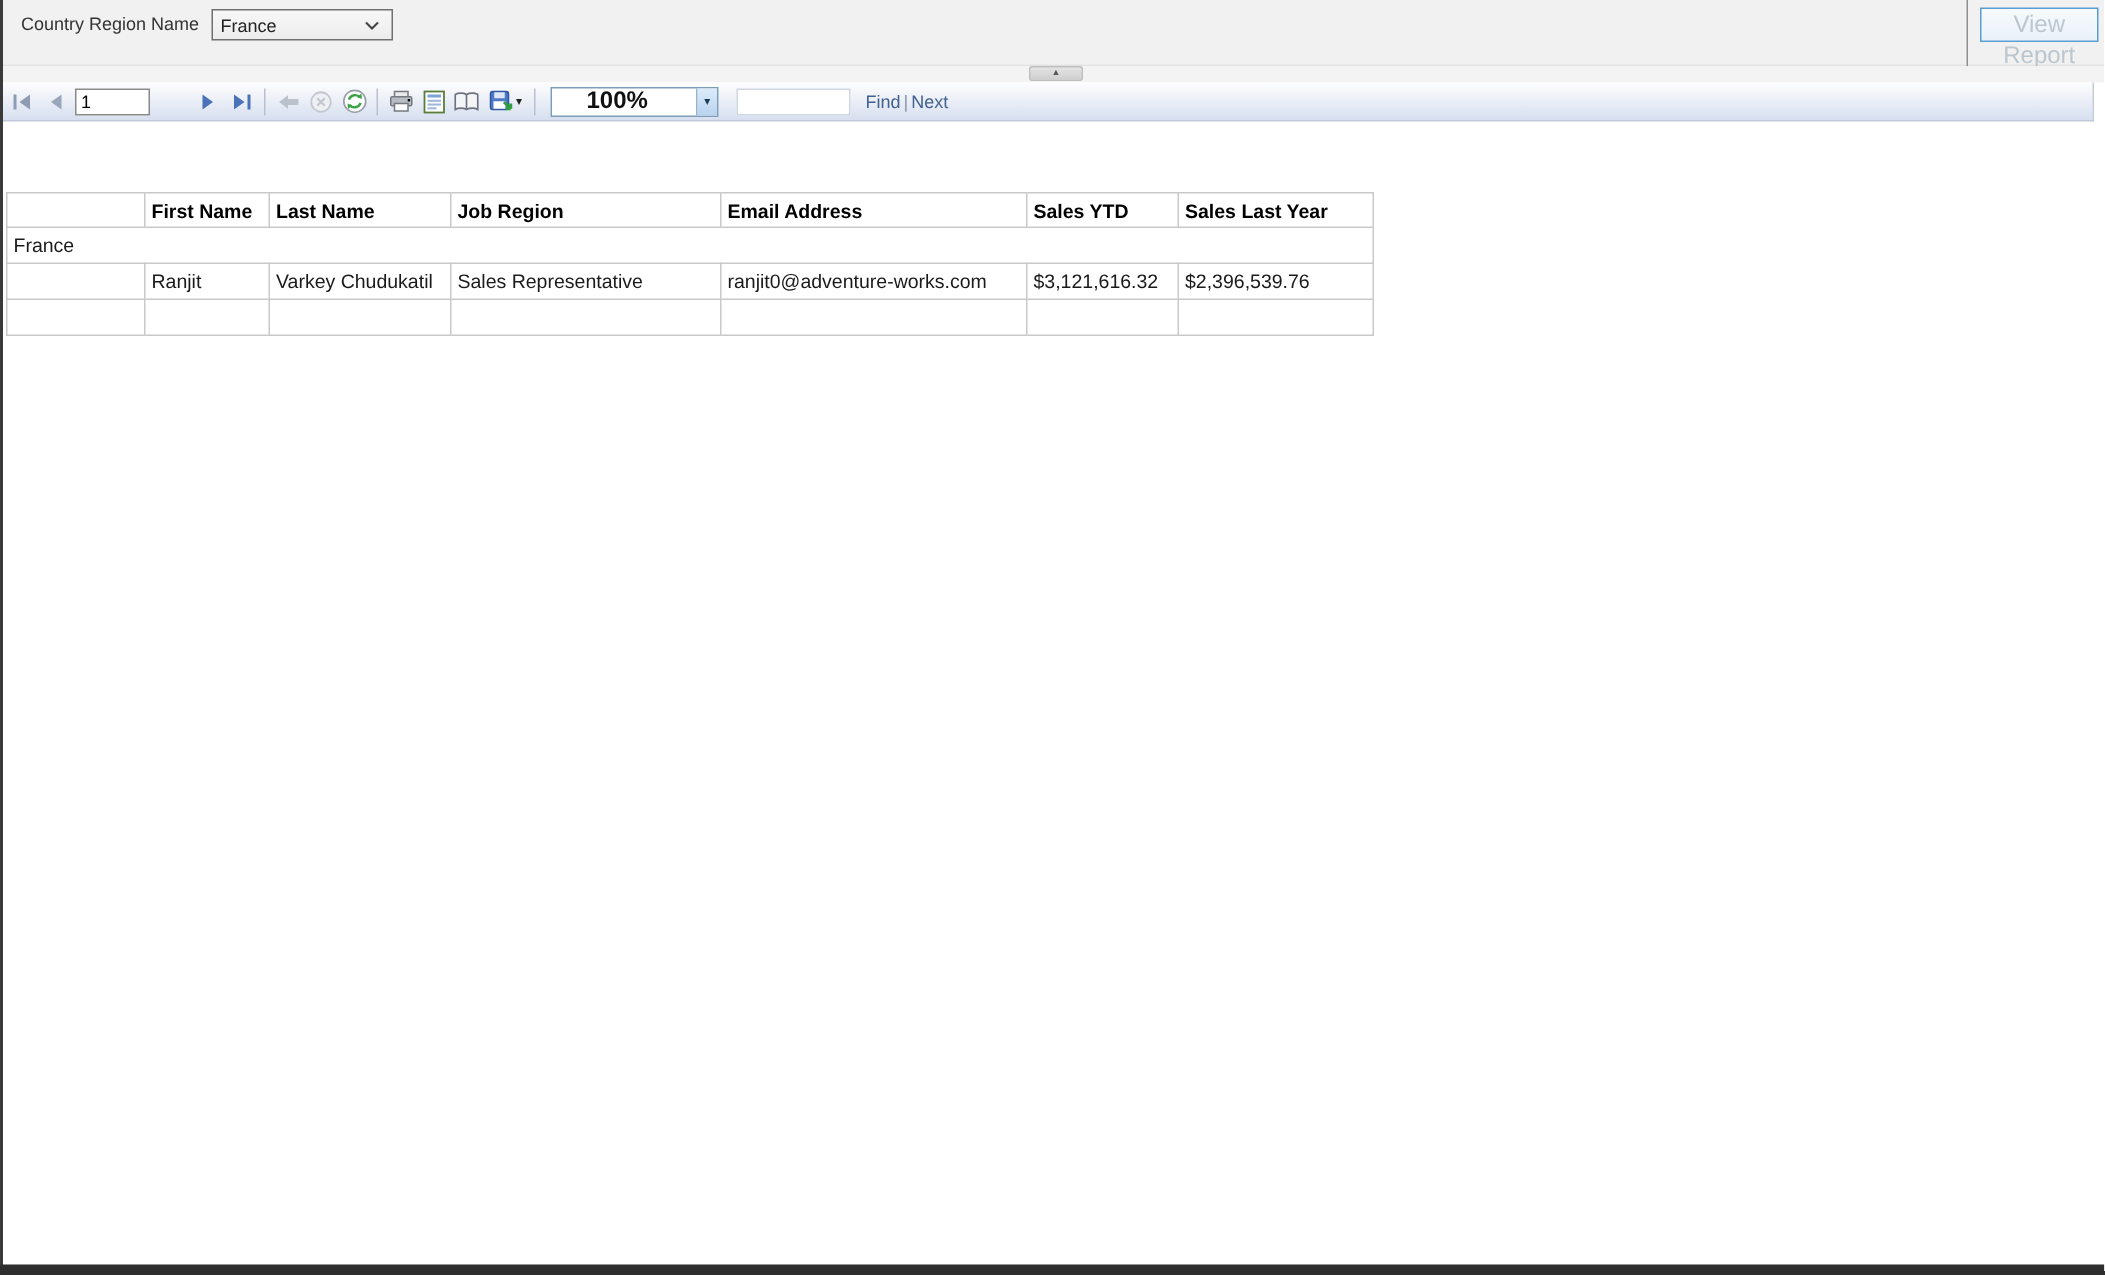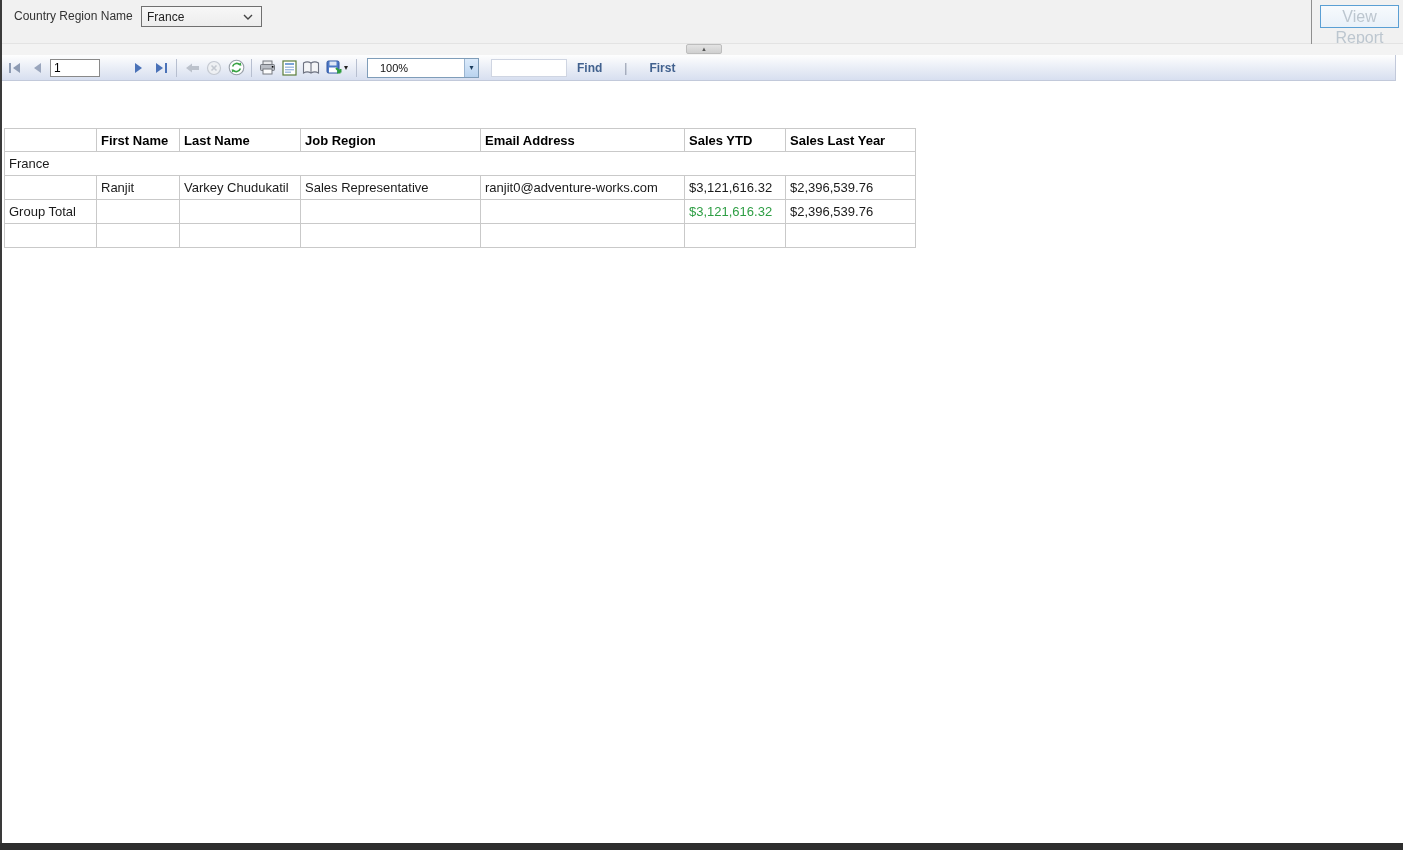--- a/index.html
+++ b/index.html
@@ -53,31 +53,31 @@
   .tb-sep { width:1px; height:18px; background:#b7bfd0; margin:0 4px; }
   #page-num-input {
     width:50px; height:18px; border:1px solid #898989; font-size:12px; padding:0 3px;
     font-family:"Liberation Sans", sans-serif; margin:0 2px;
   }
   #page-of-area { width:26px; height:18px; }
   #zoom-combo {
     width:112px; height:20px; background:#fff; border:1px solid #7f9db9;
     display:flex; align-items:center; margin-left:6px; cursor:default;
   }
-  #zoom-combo .zoom-text { flex:1; padding-left:12px; font-size:11px; color:#111; }
+  #zoom-combo .zoom-text { flex:1; padding-left:23px; font-size:16px; color:#111;font-weight:bold; }
   #zoom-combo .zoom-btn {
     width:14px; height:18px; background:linear-gradient(#dcebfb,#b9d3ef);
     border-left:1px solid #9ab4d0; display:flex; align-items:center; justify-content:center;
     font-size:8px; color:#1a3c5c; cursor:pointer;
   }
   #search-input {
     width:76px; height:18px; border:1px solid #cfd5e2; background:#fff;
     margin-left:12px; font-size:12px; padding:0 3px; font-family:"Liberation Sans", sans-serif;
   }
-  .find-link { color:#41618e; margin:0 22px; cursor:pointer;font-weight:bold; }
+  .find-link { color:#41618e; margin:0 2px; cursor:pointer; }
   .find-sep { color:#8b94a6; }
 
   
   #report-area { position:absolute; left:2px; top:82px; width:1401px; height:761px; background:#fff; }
   #report-table { position:absolute; left:2px; top:46px; border-collapse:collapse; table-layout:fixed; }
   #report-table td, #report-table th {
     border:1px solid #c9c9c9; font-size:13px; height:24px; padding:0 4px;
     overflow:hidden; white-space:nowrap; font-weight:normal; text-align:left; color:#1a1a1a;
     vertical-align:middle;
   }
@@ -223,21 +223,21 @@
     <div class="tb-sep"></div>
     <div id="zoom-combo">
       <span class="zoom-text">100%</span>
       <span class="zoom-btn">
         <span>▾</span>
       </span>
     </div>
     <input id="search-input" style="">
     <span class="find-link" style="margin-left:10px">Find</span>
     <span class="find-sep">|</span>
-    <span class="find-link">First</span>
+    <span class="find-link">Next</span>
   </div>
 
   <div id="report-area">
     <table id="report-table">
       <colgroup>
         <col class="col-group">
           <col class="col-first">
           <col class="col-last">
           <col class="col-job">
         <col class="col-email">
@@ -260,29 +260,20 @@
       <tr>
         <td></td>
         <td>Ranjit</td>
         <td>Varkey Chudukatil</td>
         <td>Sales Representative</td>
         <td>ranjit0@adventure-works.com</td>
         <td class="money green">$3,121,616.32</td>
         <td class="money">$2,396,539.76</td>
       </tr>
       <tr>
-        <td class="total-label">Group Total</td>
-        <td></td>
-        <td></td>
-        <td></td>
-        <td></td>
-        <td class="money green bold" style="color:#2e9e44">$3,121,616.32</td>
-        <td class="money bold">$2,396,539.76</td>
-      </tr>
-      <tr>
         <td></td>
         <td></td>
         <td></td>
         <td></td>
         <td></td>
         <td></td>
         <td></td>
       </tr>
     </tbody>
       </table>

